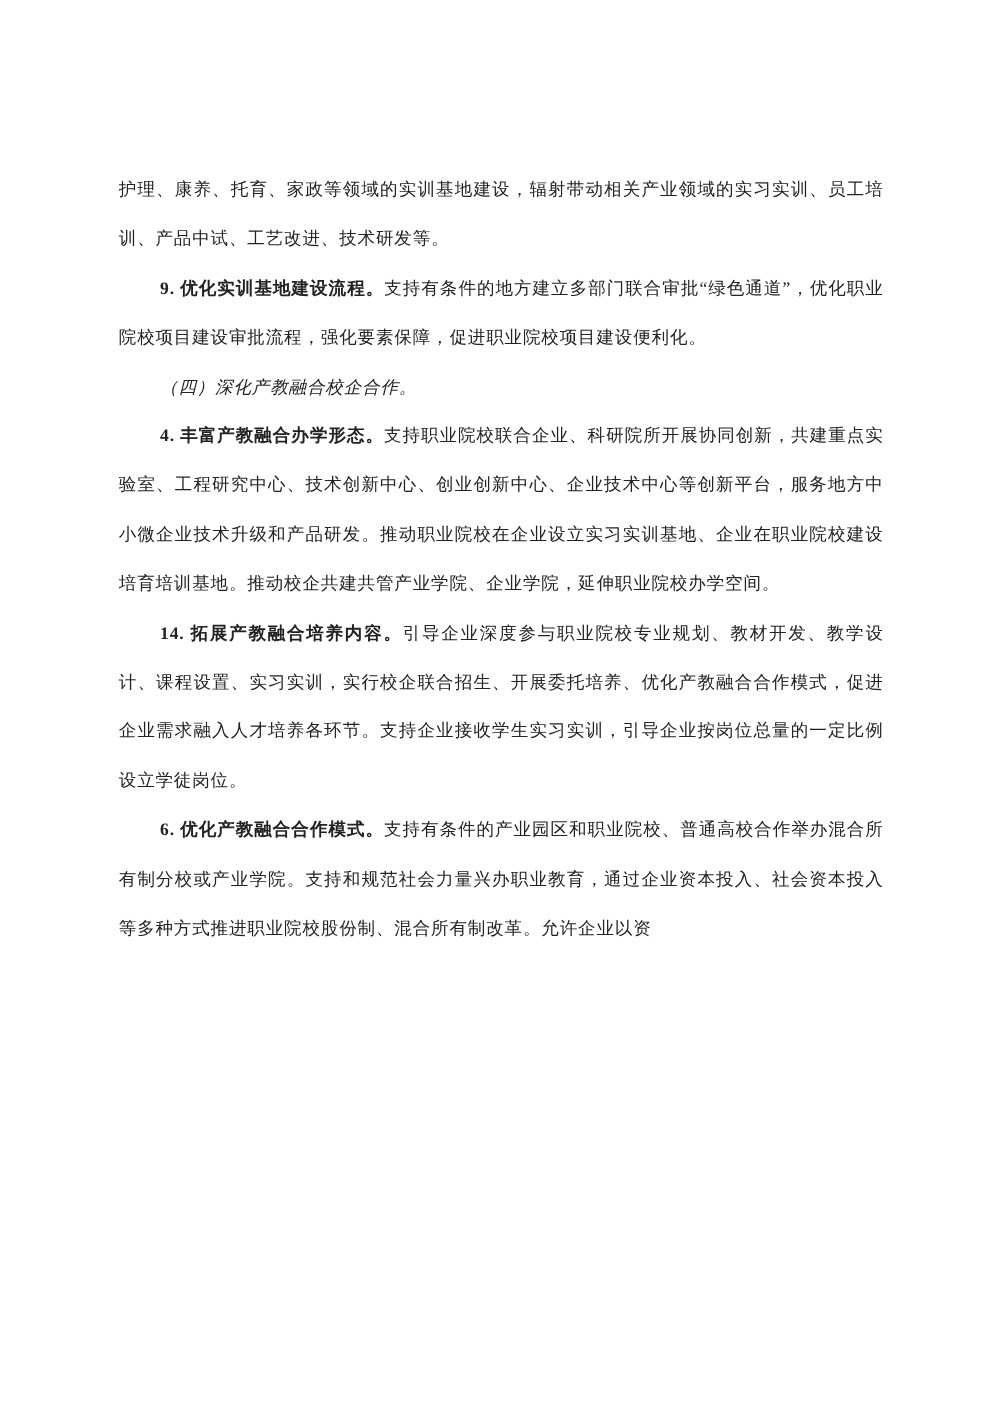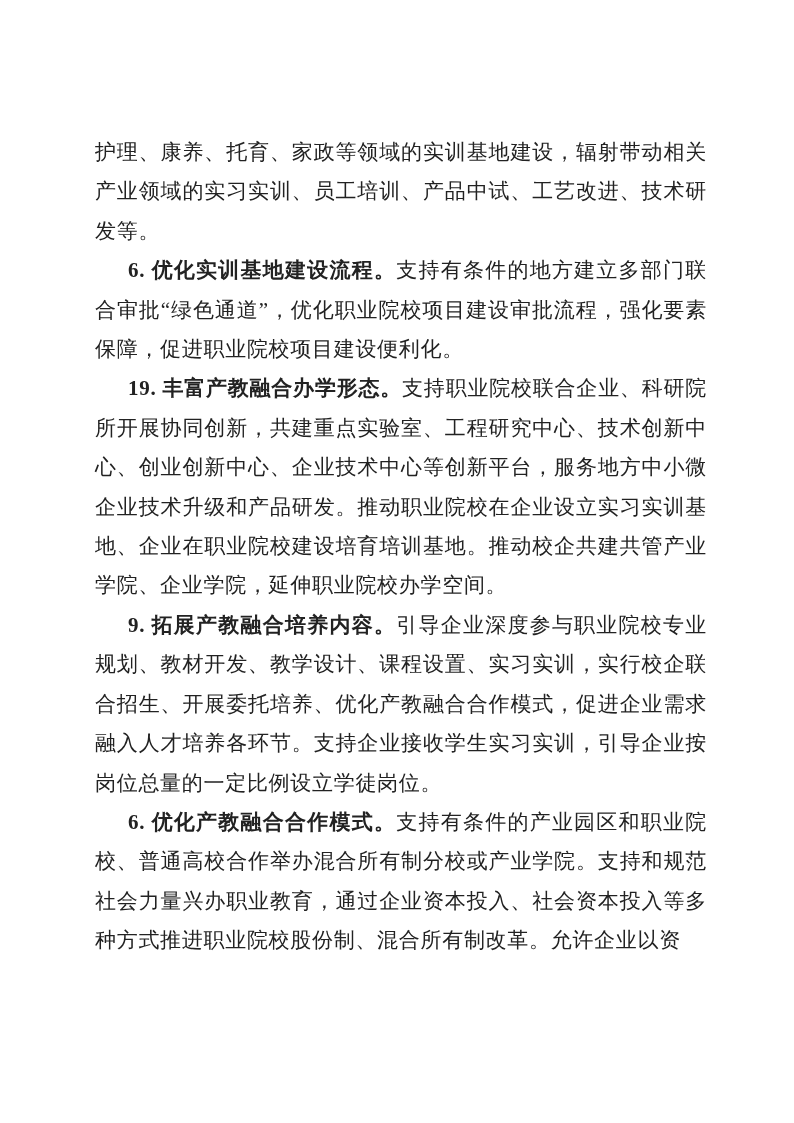--- a/index.html
+++ b/index.html
@@ -14,21 +14,21 @@
     background: #ffffff;
     overflow: hidden;
     font-family: "Liberation Serif", serif;
   }
   .text-block {
     position: absolute;
     left: 95px;
     top: 133px;
     width: 612px;
     color: #222222;
-    font-size: 21px;
+    font-size: 14px;
     line-height: 39.4px;
     letter-spacing: 0.7px;
     text-align: justify;
     text-justify: inter-character;
   }
   p.para {
     margin: 0;
     padding: 0;
   }
   p.para.indent {
@@ -40,18 +40,19 @@
   .kaiti {
     font-style: italic;
   }
 </style>
 </head>
 <body>
 
 <div class="page" style="background: rgb(255, 255, 255);">
   <div class="text-block" id="text-block" style="color: rgb(34, 34, 34);">
       <p class="para"><span class="run">护理、康养、托育、家政等领域的实训基地建设，辐射带动相关产业领域的实习实训、员工培训、产品中试、工艺改进、技术研发等。</span></p>
-      <p class="para indent"><span class="run-bold">6. 优化实训基地建设流程。</span><span class="run">支持有条件的地方建立多部门联合审批“绿色通道”，优化职业院校项目建设审批流程，强化要素保障，促进职业院校项目建设便利化。</span></p>
-      <p class="para indent"><span class="run-bold">19. 丰富产教融合办学形态。</span><span class="run">支持职业院校联合企业、科研院所开展协同创新，共建重点实验室、工程研究中心、技术创新中心、创业创新中心、企业技术中心等创新平台，服务地方中小微企业技术升级和产品研发。推动职业院校在企业设立实习实训基地、企业在职业院校建设培育培训基地。推动校企共建共管产业学院、企业学院，延伸职业院校办学空间。</span></p>
-      <p class="para indent"><span class="run-bold">9. 拓展产教融合培养内容。</span><span class="run">引导企业深度参与职业院校专业规划、教材开发、教学设计、课程设置、实习实训，实行校企联合招生、开展委托培养、优化产教融合合作模式，促进企业需求融入人才培养各环节。支持企业接收学生实习实训，引导企业按岗位总量的一定比例设立学徒岗位。</span></p>
+      <p class="para indent"><span class="run-bold">9. 优化实训基地建设流程。</span><span class="run">支持有条件的地方建立多部门联合审批“绿色通道”，优化职业院校项目建设审批流程，强化要素保障，促进职业院校项目建设便利化。</span></p>
+      <p class="para indent"><span class="run kaiti">（四）深化产教融合校企合作。</span></p>
+      <p class="para indent"><span class="run-bold">4. 丰富产教融合办学形态。</span><span class="run">支持职业院校联合企业、科研院所开展协同创新，共建重点实验室、工程研究中心、技术创新中心、创业创新中心、企业技术中心等创新平台，服务地方中小微企业技术升级和产品研发。推动职业院校在企业设立实习实训基地、企业在职业院校建设培育培训基地。推动校企共建共管产业学院、企业学院，延伸职业院校办学空间。</span></p>
+      <p class="para indent"><span class="run-bold">14. 拓展产教融合培养内容。</span><span class="run">引导企业深度参与职业院校专业规划、教材开发、教学设计、课程设置、实习实训，实行校企联合招生、开展委托培养、优化产教融合合作模式，促进企业需求融入人才培养各环节。支持企业接收学生实习实训，引导企业按岗位总量的一定比例设立学徒岗位。</span></p>
       <p class="para indent"><span class="run-bold">6. 优化产教融合合作模式。</span><span class="run">支持有条件的产业园区和职业院校、普通高校合作举办混合所有制分校或产业学院。支持和规范社会力量兴办职业教育，通过企业资本投入、社会资本投入等多种方式推进职业院校股份制、混合所有制改革。允许企业以资</span></p>
     </div>
 </div>
 
 </body></html>

